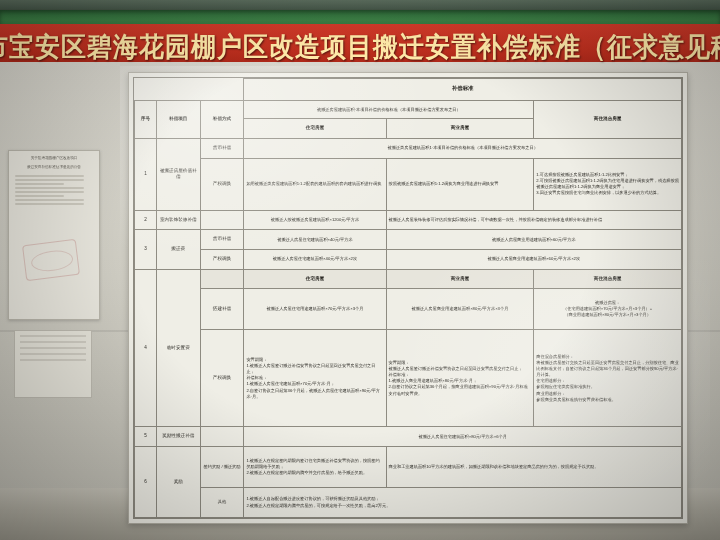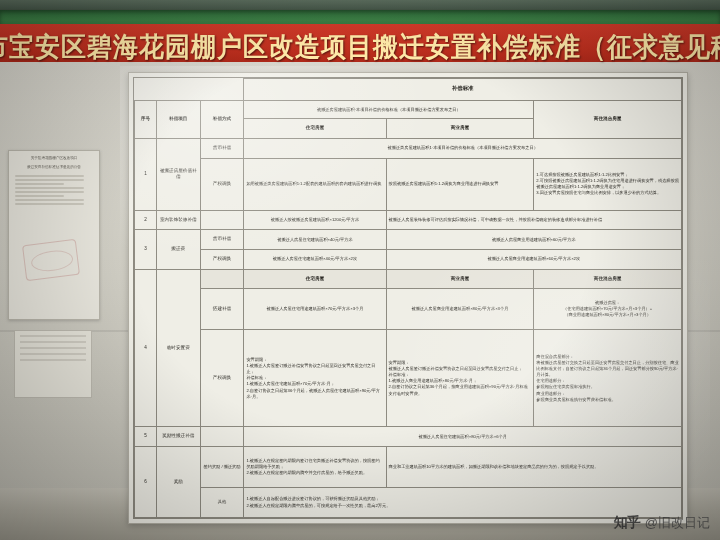--- a/index.html
+++ b/index.html
@@ -293,18 +293,14 @@
           </tr>
         </tbody>
       </table>
     </div>
   </div>
 
   <div class="glare-a"></div>
   <div class="glare-b"></div>
   <div class="vignette"></div>
 
-  <div class="watermark">
-    <span class="wm-logo">知乎</span>
-    <span class="wm-at">@旧改日记</span>
-  </div>
 
 </div>
 
 </body></html>

